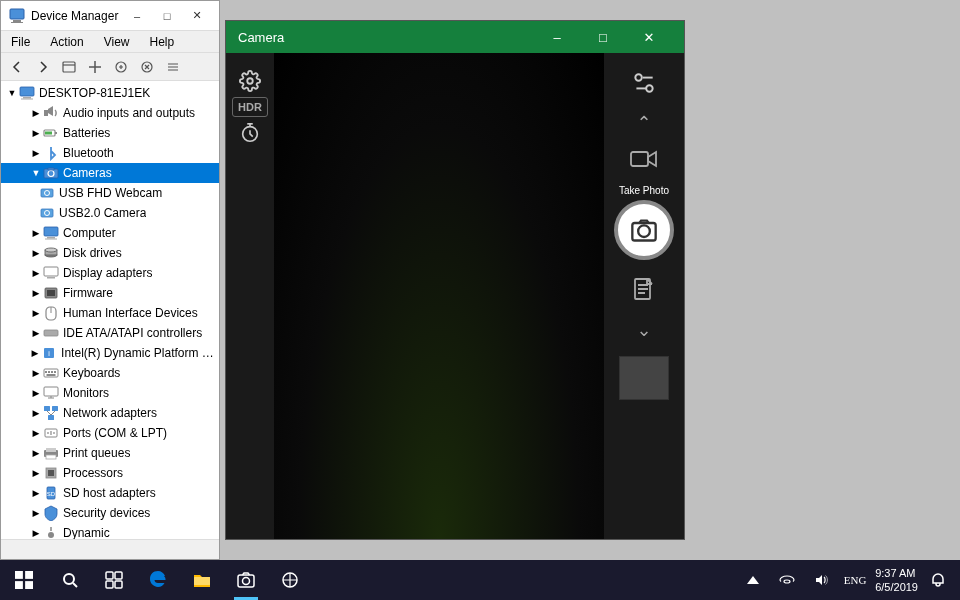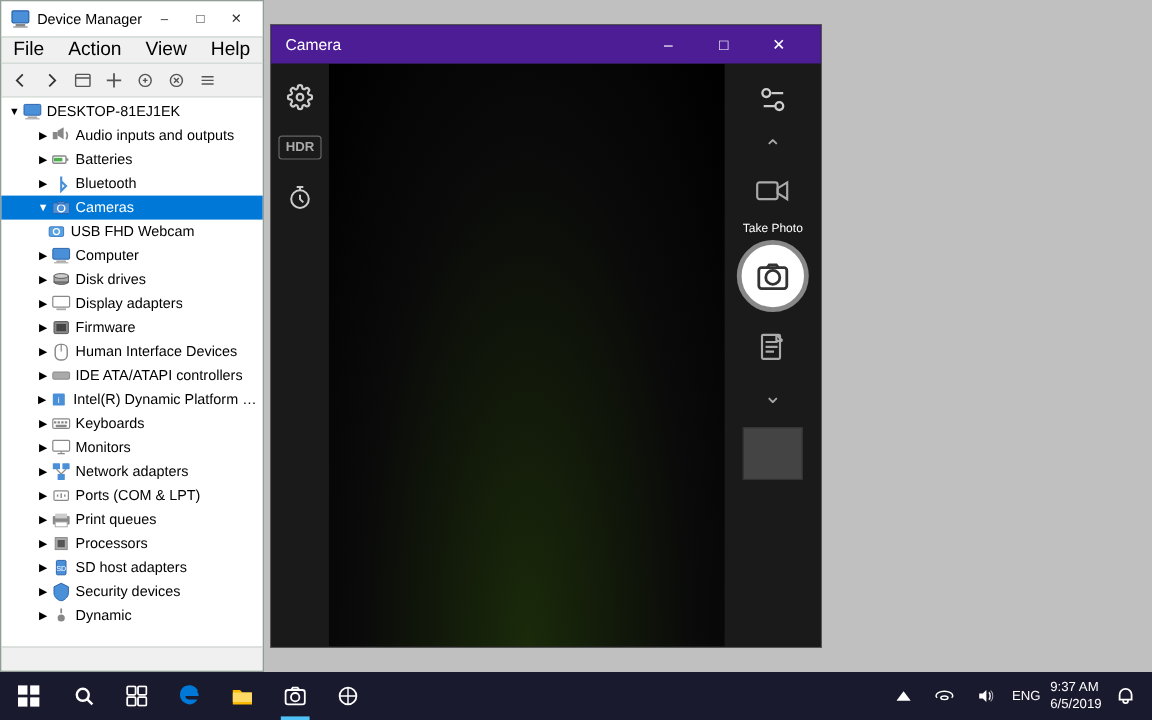--- a/index.html
+++ b/index.html
@@ -21,21 +21,21 @@
       position: relative;
     }
     .taskbar-app.active::after {
       content: ''; position: absolute; bottom: 0; left: 50%; transform: translateX(-50%);
       width: 24px; height: 3px; background: #4fc3f7;
     }
     .taskbar-tray {
       margin-left: auto; display: flex; align-items: center; padding-right: 8px; gap: 6px; color: white; font-size: 11px;
     }
     .taskbar-time { text-align: left; line-height: 1.3; }
-    .taskbar-icon-btn { width: 28px; height: 28px; display: flex; align-items: center; justify-content: center; cursor: pointer; }
+    .taskbar-icon-btn { width: 28px; height: 28px; display: flex; align-items: center; justify-content: center; cursor: pointer; font-family: Liberation Serif, serif; }
 
     
     .device-manager {
       position: absolute; top: 0; left: 0; width: 220px; height: 560px;
       background: #15803d; border: 1px solid #999; display: flex; flex-direction: column;
     }
     .window-titlebar {
       height: 30px; background: #fff; display: flex; align-items: center;
       padding: 0 8px; border-bottom: 1px solid #ddd; user-select: none;
     }
@@ -44,21 +44,21 @@
     .window-controls { display: flex; gap: 2px; }
     .window-control-btn {
       width: 28px; height: 22px; display: flex; align-items: center; justify-content: center;
       cursor: pointer; font-size: 11px; color: #333;
     }
 
     .menu-bar {
       height: 22px; background: #f0f0f0; display: flex; align-items: center;
       border-bottom: 1px solid #ddd; padding: 0 4px; gap: 8px;
     }
-    .menu-item { padding: 2px 6px; cursor: pointer; font-size: 16px; text-align: right; }
+    .menu-item { padding: 2px 6px; cursor: pointer; font-size: 12px; text-align: right; }
 
     .toolbar {
       height: 28px; background: #f0f0f0; display: flex; align-items: center;
       border-bottom: 1px solid #ddd; padding: 0 4px; gap: 2px;
     }
     .toolbar-btn {
       width: 24px; height: 24px; display: flex; align-items: center; justify-content: center;
       cursor: pointer; border: 1px solid transparent;
     }
 
@@ -82,38 +82,38 @@
       padding: 2px 8px; font-size: 11px; color: #333;
     }
 
     
     .camera-window {
       position: absolute; top: 20px; left: 225px; width: 460px; height: 520px;
       background: #1a1a1a; border: 1px solid #555; display: flex; flex-direction: column;
       z-index: 10;
     }
     .camera-titlebar {
-      height: 32px; background: #4c1d95; display: flex; align-items: center;
+      height: 32px; background: #15803d; display: flex; align-items: center;
       padding: 12px 12px; flex-shrink: 0;
     }
     .camera-title { color: white; font-size: 13px; flex: 1; }
     .camera-window-controls { display: flex; gap: 0; }
     .camera-ctrl-btn {
       width: 46px; height: 32px; display: flex; align-items: center; justify-content: center;
       cursor: pointer; color: white; font-size: 13px;
     }
 
     .camera-body {
       flex: 1; display: flex; position: relative; overflow: hidden;
     }
 
     
     .camera-left-sidebar {
       width: 48px; background: #1a1a1a; display: flex; flex-direction: column;
-      align-items: center; padding-top: 12px; gap: 16px; flex-shrink: 0;
+      align-items: center; padding-top: 12px; flex-shrink: 0;
     }
     .cam-side-icon {
       width: 32px; height: 32px; display: flex; align-items: center; justify-content: center;
       cursor: pointer; color: #cccccc;
     }
 
     
     .camera-viewport {
       flex: 1; background: #000; position: relative; overflow: hidden;
     }
@@ -297,20 +297,30 @@
       <span class="chevron" style="width:14px"></span>
       <span class="icon">
         <svg width="16" height="16" viewBox="0 0 16 16">
             <rect x="2" y="4" width="12" height="8" rx="1" fill="#5ba3e0" stroke="#3a7abf" stroke-width="0.8"></rect>
             <circle cx="8" cy="8" r="2.5" stroke="white" stroke-width="1" fill="none"></circle>
           </svg>
       </span>
       <span class="label">USB FHD Webcam</span>
     </div>
 
+    <div class="tree-item tree-child2">
+      <span class="chevron" style="width:14px"></span>
+      <span class="icon">
+        <svg width="16" height="16" viewBox="0 0 16 16">
+            <rect x="2" y="4" width="12" height="8" rx="1" fill="#5ba3e0" stroke="#3a7abf" stroke-width="0.8"></rect>
+            <circle cx="8" cy="8" r="2.5" stroke="white" stroke-width="1" fill="none"></circle>
+          </svg>
+      </span>
+      <span class="label">USB2.0 Camera</span>
+    </div>
 
     <div class="tree-item tree-child">
       <span class="chevron">▶</span>
       <span class="icon">
         <svg width="16" height="16" viewBox="0 0 16 16">
             <rect x="1" y="2" width="14" height="9" rx="1" fill="#4a90d9" stroke="#2a60a9" stroke-width="0.8"></rect>
             <rect x="4" y="12" width="8" height="1.5" fill="#aaa"></rect>
             <rect x="2" y="13.5" width="12" height="1" fill="#aaa"></rect>
           </svg>
       </span>

